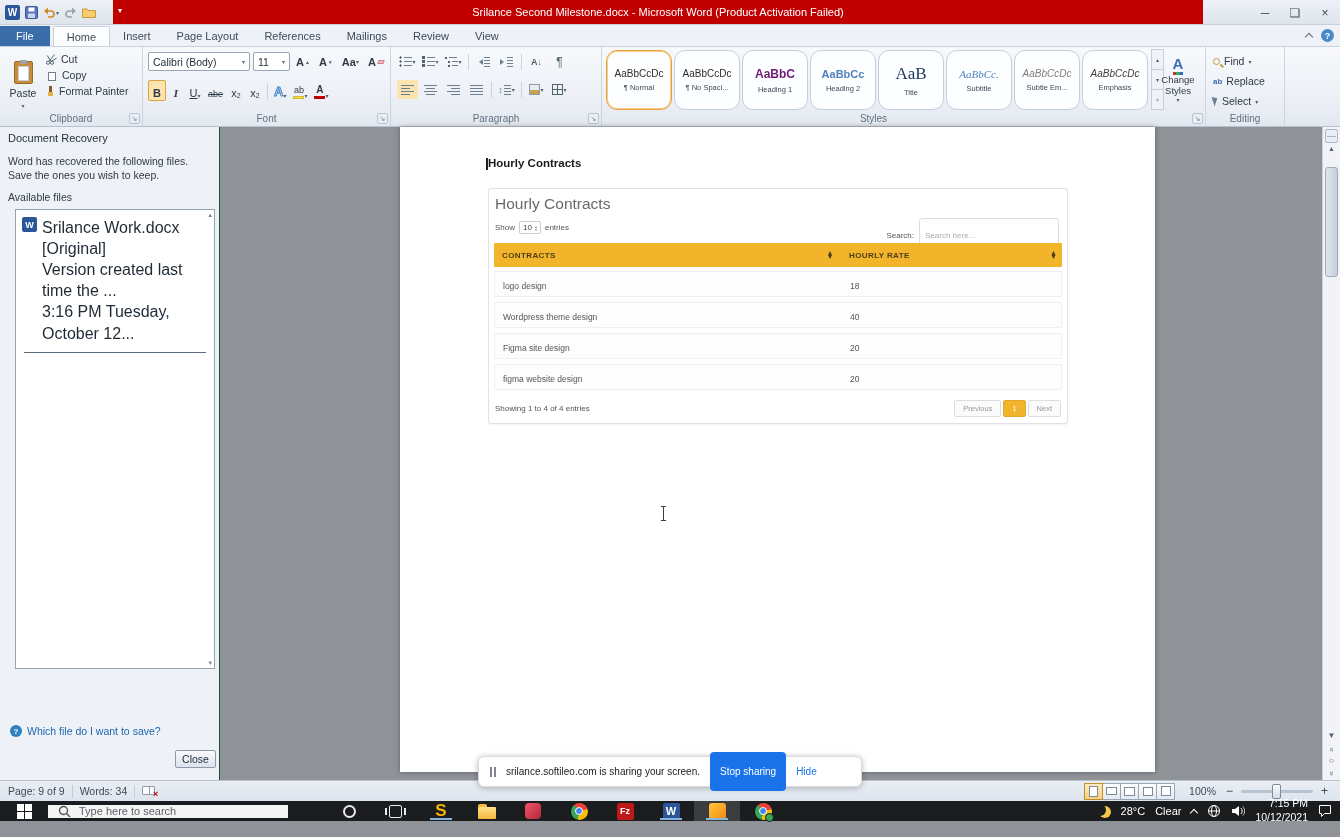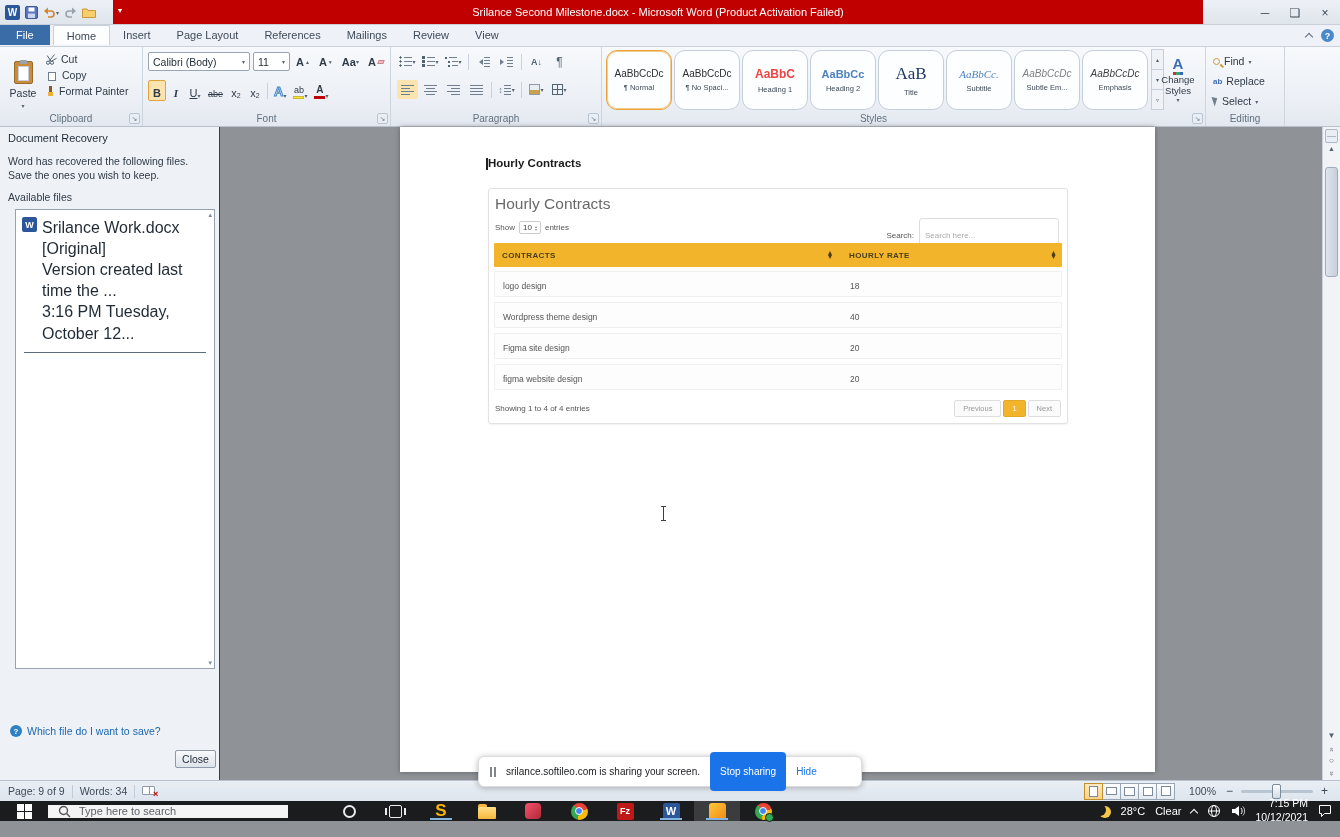--- a/index.html
+++ b/index.html
@@ -10,21 +10,21 @@
 #titlebar{position:absolute;top:0;left:0;right:0;height:25px;background:linear-gradient(#EDF1F7,#DFE5EC);border-bottom:1px solid #C8CFD8}
 .qat{position:absolute;left:0;top:0;height:25px;display:flex;align-items:center;gap:5px;padding:0 5px}
 .wlogo{width:15px;height:15px;background:var(--word_blue,#2B579A);color:#fff;font-size:10px;font-weight:bold;border-radius:2px;display:flex;align-items:center;justify-content:center}
 .qbtn{display:flex;align-items:center}
 #title-red{position:absolute;left:113px;right:137px;top:0;bottom:0;background:var(--title_red,#C00000);display:flex;align-items:center;justify-content:center}
 #title-red .t{color:#fff;font-size:11px;white-space:nowrap}
 .qat-more{position:absolute;left:5px;top:6px;color:#fff;font-size:8px}
 .winbtns{position:absolute;right:0;top:0;height:25px;display:flex}
 .winbtn{width:30px;height:25px;display:flex;align-items:center;justify-content:center;color:#3E4A57;font-size:12px}
 
-#tabs{position:absolute;top:25px;left:0;right:0;height:22px;background:#EEF2F8;border-bottom:1px solid #C9D1DC;display:flex;align-items:flex-start}
+#tabs{position:absolute;top:25px;left:0;right:0;height:22px;background:#EEF2F8;border-bottom:1px solid #C9D1DC;display:flex;align-items:center}
 .tab{padding:4px 13px 3px;font-size:11px;color:#3E4A57;white-space:nowrap}
 .tab.file{background:var(--file_tab_blue,#3A6CA8);color:#fff;padding:4px 16px;margin-right:3px}
 .tab.active{background:#FBFDFE;border:1px solid #C9D1DC;border-bottom:0;border-radius:2px 2px 0 0}
 .tabs-right{position:absolute;right:6px;top:4px;display:flex;align-items:center;gap:9px}
 .chup{width:6px;height:6px;border-left:1.5px solid #5B6B7A;border-top:1.5px solid #5B6B7A;transform:rotate(45deg);margin-top:3px}
 .helpq{width:13px;height:13px;border-radius:50%;background:#4A89C8;color:#fff;font-size:9px;font-weight:bold;display:flex;align-items:center;justify-content:center}
 
 #ribbon{position:absolute;top:47px;left:0;right:0;height:80px;background:linear-gradient(#F7F9FC,#EBEFF5 70%,#E3E8F0);border-bottom:1px solid #B8C0CB}
 .group{position:absolute;top:0;bottom:0;border-right:1px solid #CDD5DF}
 .glabel{position:absolute;bottom:2px;left:0;right:0;text-align:center;font-size:10px;color:#61707E}
@@ -83,21 +83,21 @@
 .sort-ic{font-size:9px;color:#51636F;font-weight:bold}
 .pilc{font-size:12px;color:#51636F}
 .shd{width:11px;height:11px;border:1px solid #8E9AA9;background:linear-gradient(180deg,#E8EDF3 50%,#C9A24B 50%)}
 .brd{width:11px;height:11px;border:1px solid #51636F;background:linear-gradient(#51636F,#51636F) 50% 0/1px 100% no-repeat,linear-gradient(#51636F,#51636F) 0 50%/100% 1px no-repeat}
 
 .gallery{position:absolute;left:4px;top:3px;display:flex;gap:2px}
 .scard{width:66px;height:60px;background:#FDFEFF;border:1px solid #C5CFDC;border-radius:11px;display:flex;flex-direction:column;align-items:center;justify-content:center;gap:4px;overflow:hidden}
 .scard.sel{border-color:#E9A13B;box-shadow:inset 0 0 0 1px #F5CE8F}
 .scard .nm{font-size:7.5px;color:#3E4A57;white-space:nowrap}
 .st0,.st1{font-size:10px;color:#2e2e2e}
-.st2{font-weight:bold;color:#ef4444;font-size:12px}
+.st2{font-weight:bold;color:#701a75;font-size:12px}
 .st3{font-weight:bold;color:#4F81BD;font-size:11px}
 .st4{font-family:"Liberation Serif","DejaVu Serif",serif;font-size:17px;color:#1F3864}
 .st5{font-family:"Liberation Serif","DejaVu Serif",serif;font-style:italic;color:#4F81BD;font-size:11px}
 .st6{font-style:italic;color:#7F7F7F;font-size:10px}
 .st7{font-style:italic;color:#404040;font-size:10px}
 .gscroll{position:absolute;left:549px;top:3px;width:13px;height:60px;display:flex;flex-direction:column}
 .gsb{flex:1;border:1px solid #C5CFDC;background:#EFF3F8;font-size:6px;color:#51636F;display:flex;align-items:center;justify-content:center;margin-top:-1px}
 .chgst{position:absolute;right:4px;top:3px;width:46px;height:60px;display:flex;flex-direction:column;align-items:center;justify-content:center;font-size:9.5px;color:#2E3A46;text-align:center;line-height:1.15;border:1px solid transparent;border-radius:2px}
 .chgA{font-size:15px;font-weight:bold;color:#3E6DB5;line-height:1;position:relative}
 .chgA::after{content:"";display:block;height:3px;margin-top:1px;background:linear-gradient(90deg,#C33 33%,#3A6 33% 66%,#36C 66%)}

